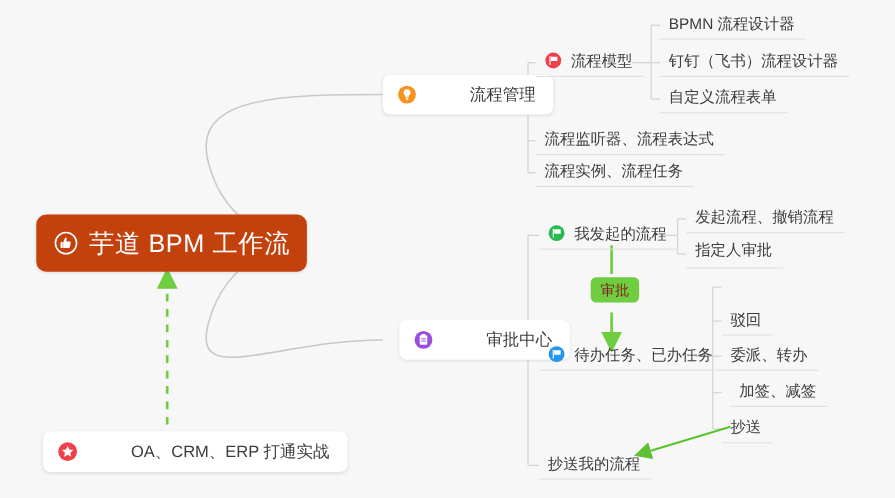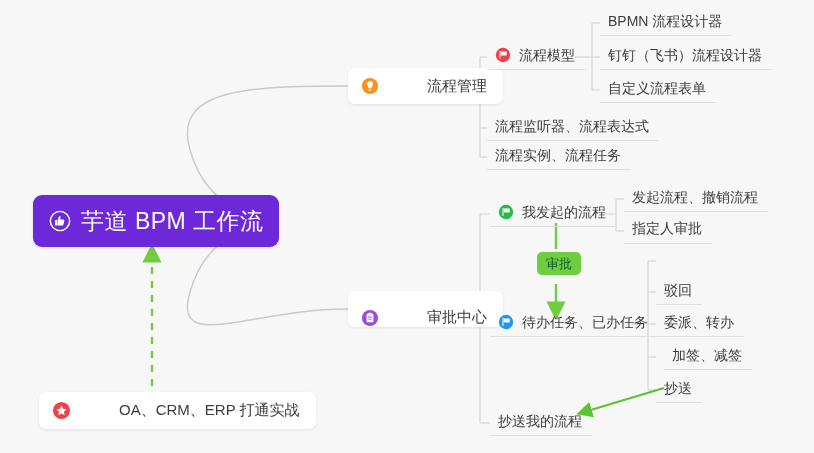--- a/index.html
+++ b/index.html
@@ -28,21 +28,21 @@
     pointer-events: none;
   }
 
   
   .root-node {
     position: absolute;
     left: 33px;
     top: 195px;
     width: 246px;
     height: 52px;
-    background: #6d28d9;
+    background: #c2410c;
     border-radius: 9px;
     box-shadow: 0 1px 3px rgba(0,0,0,0.10);
     display: flex;
     align-items: center;
     padding-left: 16px;
     box-sizing: border-box;
   }
   .root-label {
     color: #ffffff;
     font-size: 23px;
@@ -98,21 +98,21 @@
     justify-content: center;
     flex: 0 0 auto;
   }
   .icon svg { display: block; }
 
   
   .badge {
     position: absolute;
     background: #6fce3f;
     border-radius: 5px;
-    color: #14532d;
+    color: #7f1d1d;
     font-size: 13px;
     padding: 5px 9px;
     line-height: 1;
     white-space: nowrap;
   }
 </style>
 </head>
 <body>
 
 <div id="canvas">
@@ -215,21 +215,21 @@
     <span class="node-label">自定义流程表单</span>
   </div>
 
   <div class="text-node" style="left:487px; top:115px;">
     <span class="node-label">流程监听器、流程表达式</span>
   </div>
   <div class="text-node" style="left:487px; top:144px;">
     <span class="node-label">流程实例、流程任务</span>
   </div>
 
-  <div class="branch-node" style="left:348px; top:291px;align-items:flex-end;">
+  <div class="branch-node" style="left:363px; top:291px;">
     <span class="icon">
       <svg width="18" height="18" viewBox="0 0 20 20">
         <circle cx="10" cy="10" r="9" fill="#9b4de0"></circle>
         <rect x="6.2" y="5.2" width="7.6" height="9.6" rx="1.2" fill="#ffffff"></rect>
         <rect x="8.0" y="4.1" width="4.0" height="2.2" rx="0.9" fill="#ffffff"></rect>
         <rect x="7.6" y="8.4" width="4.8" height="1.0" rx="0.5" fill="#9b4de0"></rect>
         <rect x="7.6" y="10.7" width="4.8" height="1.0" rx="0.5" fill="#9b4de0"></rect>
       </svg>
     </span>
     <span class="branch-label">审批中心</span>

